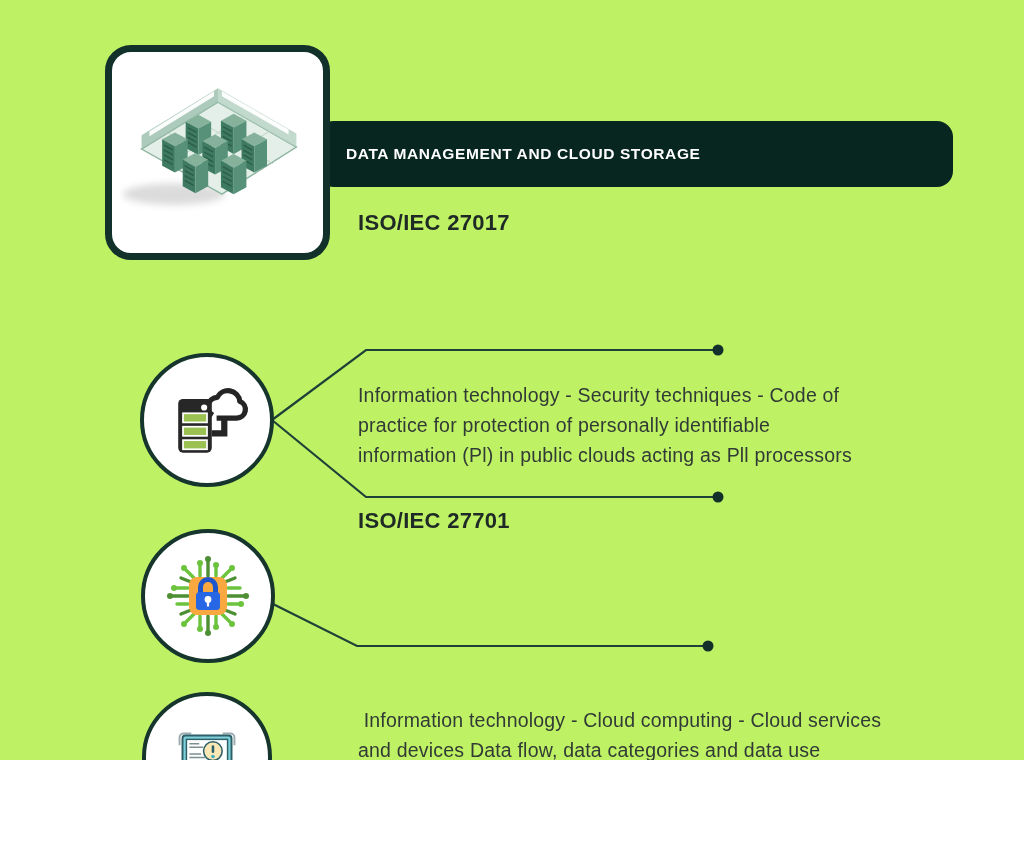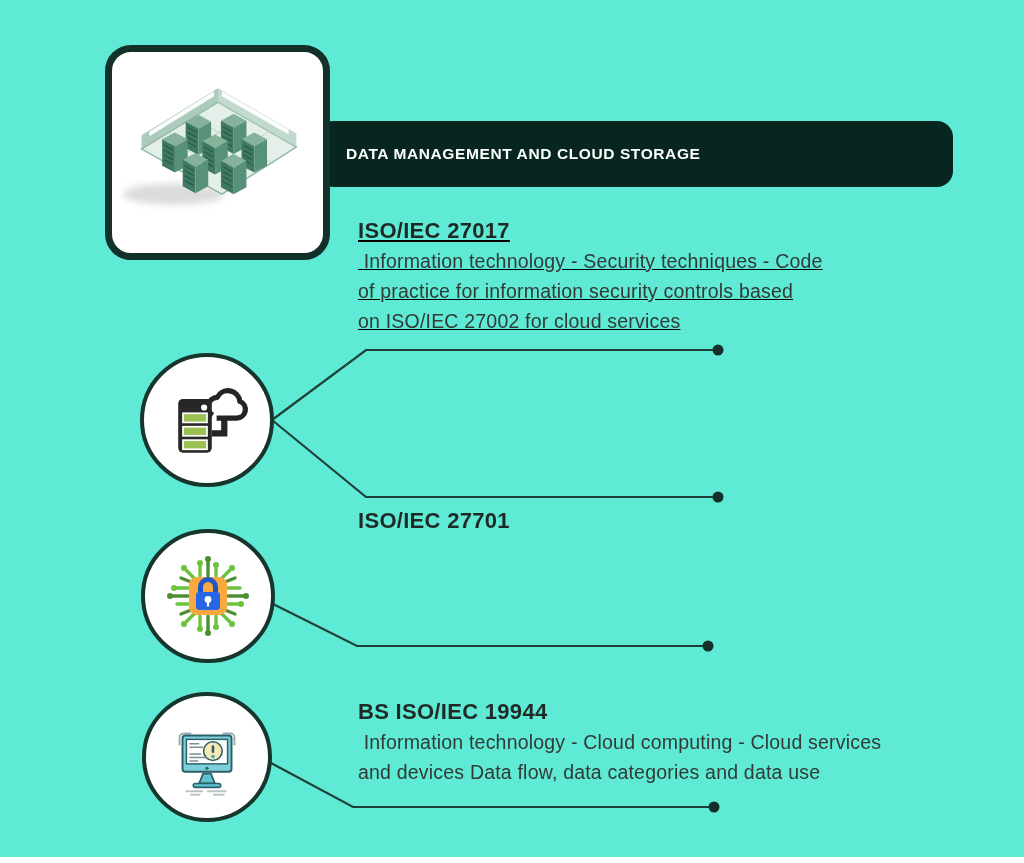--- a/index.html
+++ b/index.html
@@ -1,17 +1,17 @@
 <!DOCTYPE html>
 <html><head>
 <meta charset="utf-8">
 <style>
   html,body { margin:0; padding:0; background:#ffffff; }
   .page {
-    position:relative; width:1024px; height:857px; background:#5eead4;
+    position:relative; width:1024px; height:760px; background:#bef264;
     font-family:"Liberation Sans","DejaVu Sans",sans-serif; overflow:hidden;
   }
   .connectors { position:absolute; left:0; top:0; z-index:1; }
 
   .hero-box {
     position:absolute; left:105px; top:45px; width:225px; height:215px;
     box-sizing:border-box; background:#ffffff; border:7px solid #12312a;
     border-radius:26px; z-index:3; display:flex; align-items:center; justify-content:center;
   }
 
@@ -35,21 +35,21 @@
 
   .section { position:absolute; left:358px; z-index:2; width:600px; }
   .section h2 {
     margin:0; font-size:22px; line-height:22px; font-weight:bold;
     color:#1f2a26; letter-spacing:0.3px; white-space:pre-wrap;
   }
   .section p {
     margin:0; padding-top:4px; font-size:19.5px; line-height:30px;
     color:#323a36; letter-spacing:0.2px; white-space:pre-wrap;
   }
-  #section-1 { top:220px;text-decoration:underline; }
+  #section-1 { top:212px; }
   #section-2 { top:376px; }
   #section-3 { top:510px; }
   #section-4 { top:701px; }
 </style>
 </head>
 <body>
 
 <div class="page">
 
   <svg class="connectors" width="1024" height="863" viewBox="0 0 1024 863">
@@ -100,34 +100,33 @@
       <use href="#rack" x="116" y="88"></use>
     </svg>
   </div>
 
   <div class="banner">
     <span class="banner-title">DATA MANAGEMENT AND CLOUD STORAGE</span>
   </div>
 
   <div class="section" id="section-1">
     <h2>ISO/IEC 27017</h2>
-    <p> Information technology - Security techniques - Code
-of practice for information security controls based
-on ISO/IEC 27002 for cloud services</p>
   </div>
 
   <div class="section" id="section-2">
+    <p>Information technology - Security techniques - Code of
+practice for protection of personally identifiable
+information (Pl) in public clouds acting as Pll processors</p>
   </div>
 
   <div class="section" id="section-3">
     <h2>ISO/IEC 27701</h2>
   </div>
 
   <div class="section" id="section-4">
-    <h2>BS ISO/IEC 19944</h2>
     <p> Information technology - Cloud computing - Cloud services
 and devices Data flow, data categories and data use</p>
   </div>
 
   <div class="circle" id="circle-1">
     <svg viewBox="0 0 100 100" width="96" height="96">
       <path d="M60 48 h21 a9 9 0 0 0 3.2 -17.4 a12.5 12.5 0 0 0 -23.6 -4.2 a10 10 0 0 0 -4.6 18.6" fill="#ffffff" stroke="#252525" stroke-width="5.5" stroke-linejoin="round"></path>
       <path d="M55 64 h13 v-16" fill="none" stroke="#252525" stroke-width="6.5"></path>
       <rect x="20" y="28" width="35" height="56" rx="5" fill="#272727"></rect>
       <circle cx="47" cy="37" r="3.2" fill="#ffffff"></circle>

